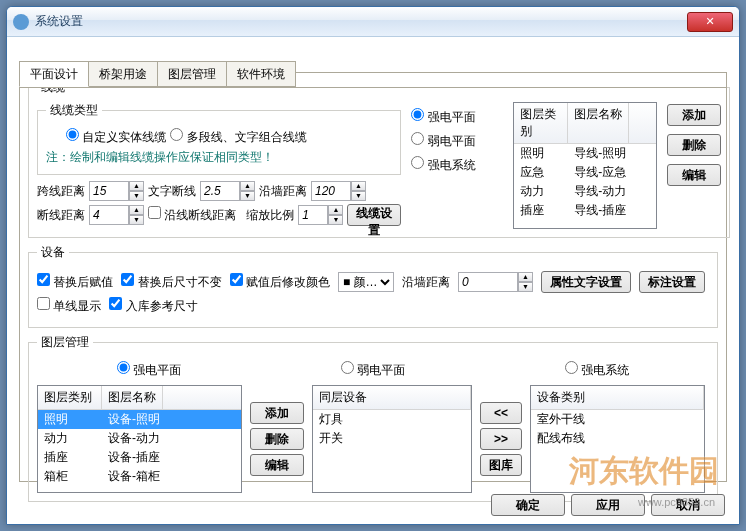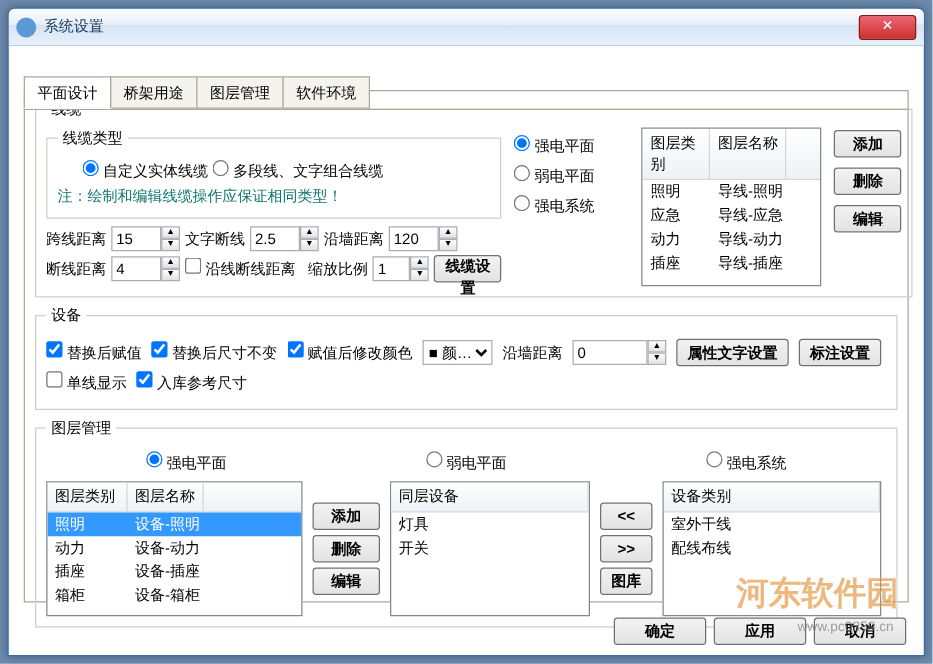--- a/index.html
+++ b/index.html
@@ -11,21 +11,21 @@
 .closebtn { width:46px; height:20px; background:linear-gradient(#e67,#c8312b); border:1px solid #8b1a15; border-radius:3px; color:#fff; text-align:center; line-height:17px; font-size:11px; cursor:pointer; }
 .client { padding:8px 12px 10px; height:calc(100% - 30px); position:relative; }
 .tabs { display:flex; border-bottom:1px solid #aca899; position:relative; top:16px; z-index:2; }
 .tab { padding:4px 10px 3px; border:1px solid #aca899; background:#f4f3ee; margin-right:-1px; cursor:pointer; position:relative; }
 .tab.active { background:#fff; border-bottom-color:#fff; z-index:3; }
 .tabbody { border:1px solid #aca899; background:#fff; padding:6px 8px 8px; height:410px; }
 fieldset { border:1px solid #d0cfca; padding:6px 8px 8px; margin-bottom:6px; }
 legend { padding:0 4px; }
 .row { display:flex; align-items:center; gap:4px; margin:3px 0; }
 .row>label { white-space:nowrap; }
-input[type=text] { height:20px; border:1px solid #abadb3; padding:0 3px; width:40px; background:#fff; }
+input[type=text] { height:20px; border:1px solid #abadb3; padding:0 3px; width:40px; background:#fff;font-style:italic; }
 .spin { display:inline-flex; }
 .spinbtns { display:flex; flex-direction:column; }
 .spinbtns span { width:15px; height:10px; border:1px solid #abadb3; background:linear-gradient(#fdfdfd,#e2e3e6); font-size:7px; text-align:center; line-height:8px; cursor:pointer; }
 .red { color:#0f766e; }
 .btn { min-width:54px; height:22px; border:1px solid #707070; background:linear-gradient(#f2f2f2,#e3e3e3); border-radius:3px; cursor:pointer; padding:0 8px;font-weight:bold; }
 .radiogrp { display:flex; flex-direction:column; gap:6px; }
 .layertbl { border:1px solid #828790; background:#fff; height:76px; overflow:auto; }
 .layertbl .hd { display:flex; background:linear-gradient(#fff,#eef1f6); border-bottom:1px solid #d5d5d5; }
 .layertbl .hd span { padding:3px 6px; border-right:1px solid #d5d5d5; }
 .layertbl .rw { display:flex; }
@@ -40,21 +40,21 @@
 .botradio { display:flex; justify-content:space-around; margin:4px 0 6px; }
 .threecol { display:flex; gap:8px; }
 .col { display:flex; flex-direction:column; gap:4px; }
 .col .layertbl { height:108px; }
 .colbtns { display:flex; flex-direction:column; gap:4px; justify-content:center; }
 .col1 { width:205px; }
 .col2 { width:160px; }
 .col3 { width:175px;justify-content:center; }
 .dlgbtns { position:absolute; right:14px; bottom:8px; display:flex; gap:6px; }
 .dlgbtns .btn { min-width:74px; }
-.watermark { position:absolute; right:20px; bottom:32px; font-size:26px; color:#e08a2a; font-weight:bold; opacity:.6; text-shadow:0 0 2px #fff; pointer-events:none; }
+.watermark { position:absolute; right:20px; bottom:32px; font-size:30px; color:#e08a2a; font-weight:bold; opacity:.6; text-shadow:0 0 2px #fff; pointer-events:none; }
 .wmurl { position:absolute; right:24px; bottom:16px; font-size:11px; color:#7a7a7a; opacity:.7; pointer-events:none; }
 </style>
 </head>
 <body>
 
 <div class="window">
   <div class="titlebar">
     <div class="ico"></div>
     <div class="ttl">系统设置</div>
     <div class="closebtn">✕</div>

